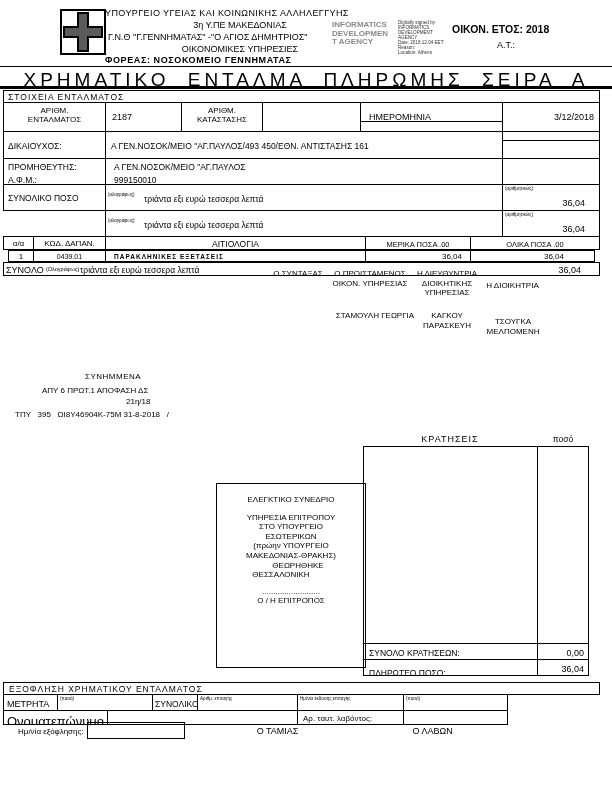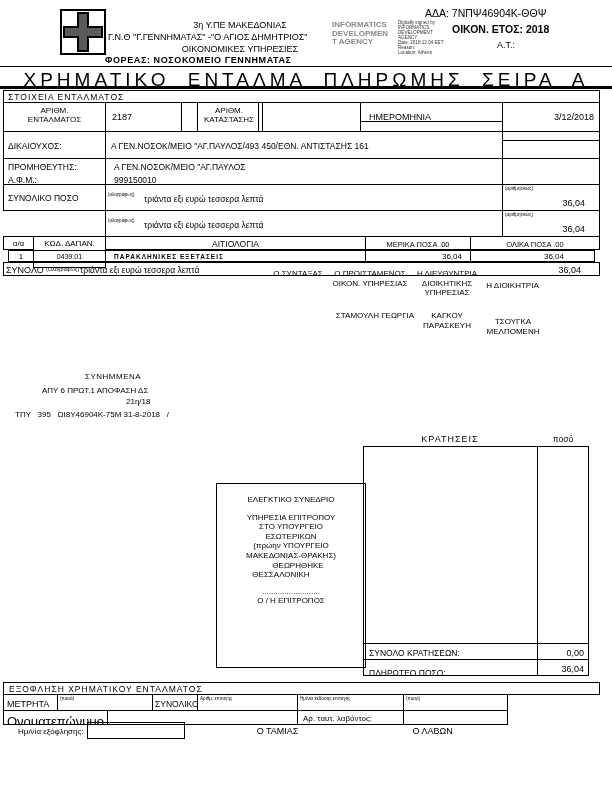--- a/index.html
+++ b/index.html
@@ -26,54 +26,54 @@
 
 <div class="page">
 
   <div class="abs" style="left:60px;top:9px;width:46px;height:46px">
     <svg width="46" height="46" viewBox="0 0 46 46">
       <rect x="1" y="1" width="44" height="44" fill="#fff" stroke="#000" stroke-width="2"></rect>
       <path d="M18 4 h10 v14 h14 v10 h-14 v14 h-10 v-14 H4 v-10 h14 z" fill="#5a5a5a" stroke="#000" stroke-width="2"></path>
     </svg>
   </div>
 
+  <div class="nb f9" style="left:105px;top:8px;width:310px;letter-spacing:.4px">ΥΠΟΥΡΓΕΙΟ ΥΓΕΙΑΣ ΚΑΙ ΚΟΙΝΩΝΙΚΗΣ ΑΛΛΗΛΕΓΓΥΗΣ</div>
   <div class="nb f9 ctr" style="left:105px;top:20px;width:270px">3η Υ.ΠΕ ΜΑΚΕΔΟΝΙΑΣ</div>
   <div class="nb f9" style="left:108px;top:32px;width:300px">Γ.Ν.Θ "Γ.ΓΕΝΝΗΜΑΤΑΣ" -"Ο ΑΓΙΟΣ ΔΗΜΗΤΡΙΟΣ"</div>
   <div class="nb f9 ctr" style="left:105px;top:44px;width:270px">ΟΙΚΟΝΟΜΙΚΕΣ ΥΠΗΡΕΣΙΕΣ</div>
   <div class="nb f9 b" style="left:105px;top:55px;width:300px;letter-spacing:.6px">ΦΟΡΕΑΣ: ΝΟΣΟΚΟΜΕΙΟ ΓΕΝΝΗΜΑΤΑΣ</div>
 
   <div class="nb b gray" style="left:332px;top:21px;width:66px;font-size:8px;line-height:8.5px">
     <div>INFORMATICS</div>
     <div>DEVELOPMEN</div>
     <div>T AGENCY</div>
   </div>
   <div class="nb tiny" style="left:398px;top:20px;width:52px;color:#333">
     <div>Digitally signed by</div>
     <div>INFORMATICS</div>
     <div>DEVELOPMENT AGENCY</div>
     <div>Date: 2018.12.04 EET</div>
     <div>Reason:</div>
     <div>Location: Athens</div>
   </div>
 
-  <div class="nb" style="left:425px;top:7px;width:185px;font-size:10.5px">ΑΔΑ: 7ΝΠΨ46904Κ-ΘΘΨ</div>
   <div class="nb b" style="left:452px;top:23px;width:160px;font-size:10.5px">ΟΙΚΟΝ. ΕΤΟΣ: 2018</div>
   <div class="nb f9" style="left:497px;top:40px;width:60px">Α.Τ.:</div>
 
   <div class="hline" style="left:0px;top:66px;width:612px;height:1px"></div>
   <div class="nb ctr doc-title" style="left:0px;top:69px;width:612px">ΧΡΗΜΑΤΙΚΟ ΕΝΤΑΛΜΑ ΠΛΗΡΩΜΗΣ ΣΕΙΡΑ Α</div>
   <div class="hline" style="left:0px;top:86px;width:612px;height:2.5px"></div>
 
   <div class="cell f85" style="left:3px;top:90px;width:597px;height:13px;padding:1px 0 0 4px;letter-spacing:1px">ΣΤΟΙΧΕΙΑ ΕΝΤΑΛΜΑΤΟΣ</div>
 
   <div class="cell" style="left:3px;top:102px;width:103px;height:30px">
     <div class="ctr f8" style="width:72px;margin:3px auto 0">ΑΡΙΘΜ. ΕΝΤΑΛΜΑΤΟΣ</div>
   </div>
   <div class="cell f9" style="left:105px;top:102px;width:77px;height:30px;padding:9px 0 0 6px">2187</div>
-  <div class="cell" style="left:197px;top:102px;width:62px;height:30px">
+  <div class="cell" style="left:181px;top:102px;width:82px;height:30px">
     <div class="ctr f8" style="width:62px;margin:3px auto 0">ΑΡΙΘΜ. ΚΑΤΑΣΤΑΣΗΣ</div>
   </div>
   <div class="cell f9" style="left:262px;top:102px;width:99px;height:30px"></div>
   <div class="cell f9" style="left:360px;top:102px;width:143px;height:20px;padding:9px 0 0 8px">ΗΜΕΡΟΜΗΝΙΑ</div>
   <div class="cell f9 rt" style="left:502px;top:102px;width:98px;height:39px;padding:9px 5px 0 0">3/12/2018</div>
 
   <div class="cell f85" style="left:3px;top:131px;width:103px;height:28px;padding:9px 0 0 4px">ΔΙΚΑΙΟΥΧΟΣ:</div>
   <div class="cell f85" style="left:105px;top:131px;width:398px;height:28px;padding:9px 0 0 5px">Α ΓΕΝ.ΝΟΣΟΚ/ΜΕΙΟ "ΑΓ.ΠΑΥΛΟΣ/493 450/ΕΘΝ. ΑΝΤΙΣΤΑΣΗΣ 161</div>
   <div class="cell" style="left:502px;top:131px;width:98px;height:28px"></div>
 
@@ -100,21 +100,21 @@
   <div class="cell" style="left:105px;top:210px;width:398px;height:27px">
     <span class="tiny" style="position:absolute;left:2px;top:7px">(ολογράφως)</span>
     <span class="f85" style="position:absolute;left:38px;top:9px">τριάντα εξι  ευρώ τεσσερα λεπτά</span>
   </div>
   <div class="cell" style="left:502px;top:210px;width:98px;height:27px">
     <span class="tiny" style="position:absolute;left:2px;top:1px">(αριθμητικώς)</span>
     <span class="f9" style="position:absolute;right:14px;top:13px">36,04</span>
   </div>
 
   <div class="cell f8 ctr" style="left:3px;top:236px;width:31px;height:14px;padding-top:2px">α/α</div>
-  <div class="cell f8 ctr" style="left:33px;top:236px;width:73px;height:32px;padding-top:2px">ΚΩΔ. ΔΑΠΑΝ.</div>
+  <div class="cell f8 ctr" style="left:33px;top:236px;width:73px;height:14px;padding-top:2px">ΚΩΔ. ΔΑΠΑΝ.</div>
   <div class="cell f85 ctr" style="left:105px;top:236px;width:261px;height:14px;padding-top:2px">ΑΙΤΙΟΛΟΓΙΑ</div>
   <div class="cell ctr" style="left:365px;top:236px;width:106px;height:14px;padding-top:3px;font-size:7.5px">ΜΕΡΙΚΑ ΠΟΣΑ .00</div>
   <div class="cell ctr" style="left:470px;top:236px;width:130px;height:14px;padding-top:3px;font-size:7.5px">ΟΛΙΚΑ ΠΟΣΑ .00</div>
 
   <div class="cell f8 ctr" style="left:8px;top:250px;width:26px;height:12px;padding-top:1px">1</div>
   <div class="cell f7 ctr" style="left:33px;top:250px;width:73px;height:12px;padding-top:2px">0439.01</div>
   <div class="cell b" style="left:105px;top:250px;width:261px;height:12px;padding:2px 0 0 8px;font-size:6.5px;letter-spacing:1px">ΠΑΡΑΚΛΗΝΙΚΕΣ ΕΞΕΤΑΣΕΙΣ</div>
   <div class="cell f8 rt" style="left:365px;top:250px;width:106px;height:12px;padding:1px 8px 0 0">36,04</div>
   <div class="cell f8 rt" style="left:470px;top:250px;width:125px;height:12px;padding:1px 30px 0 0">36,04</div>
 

